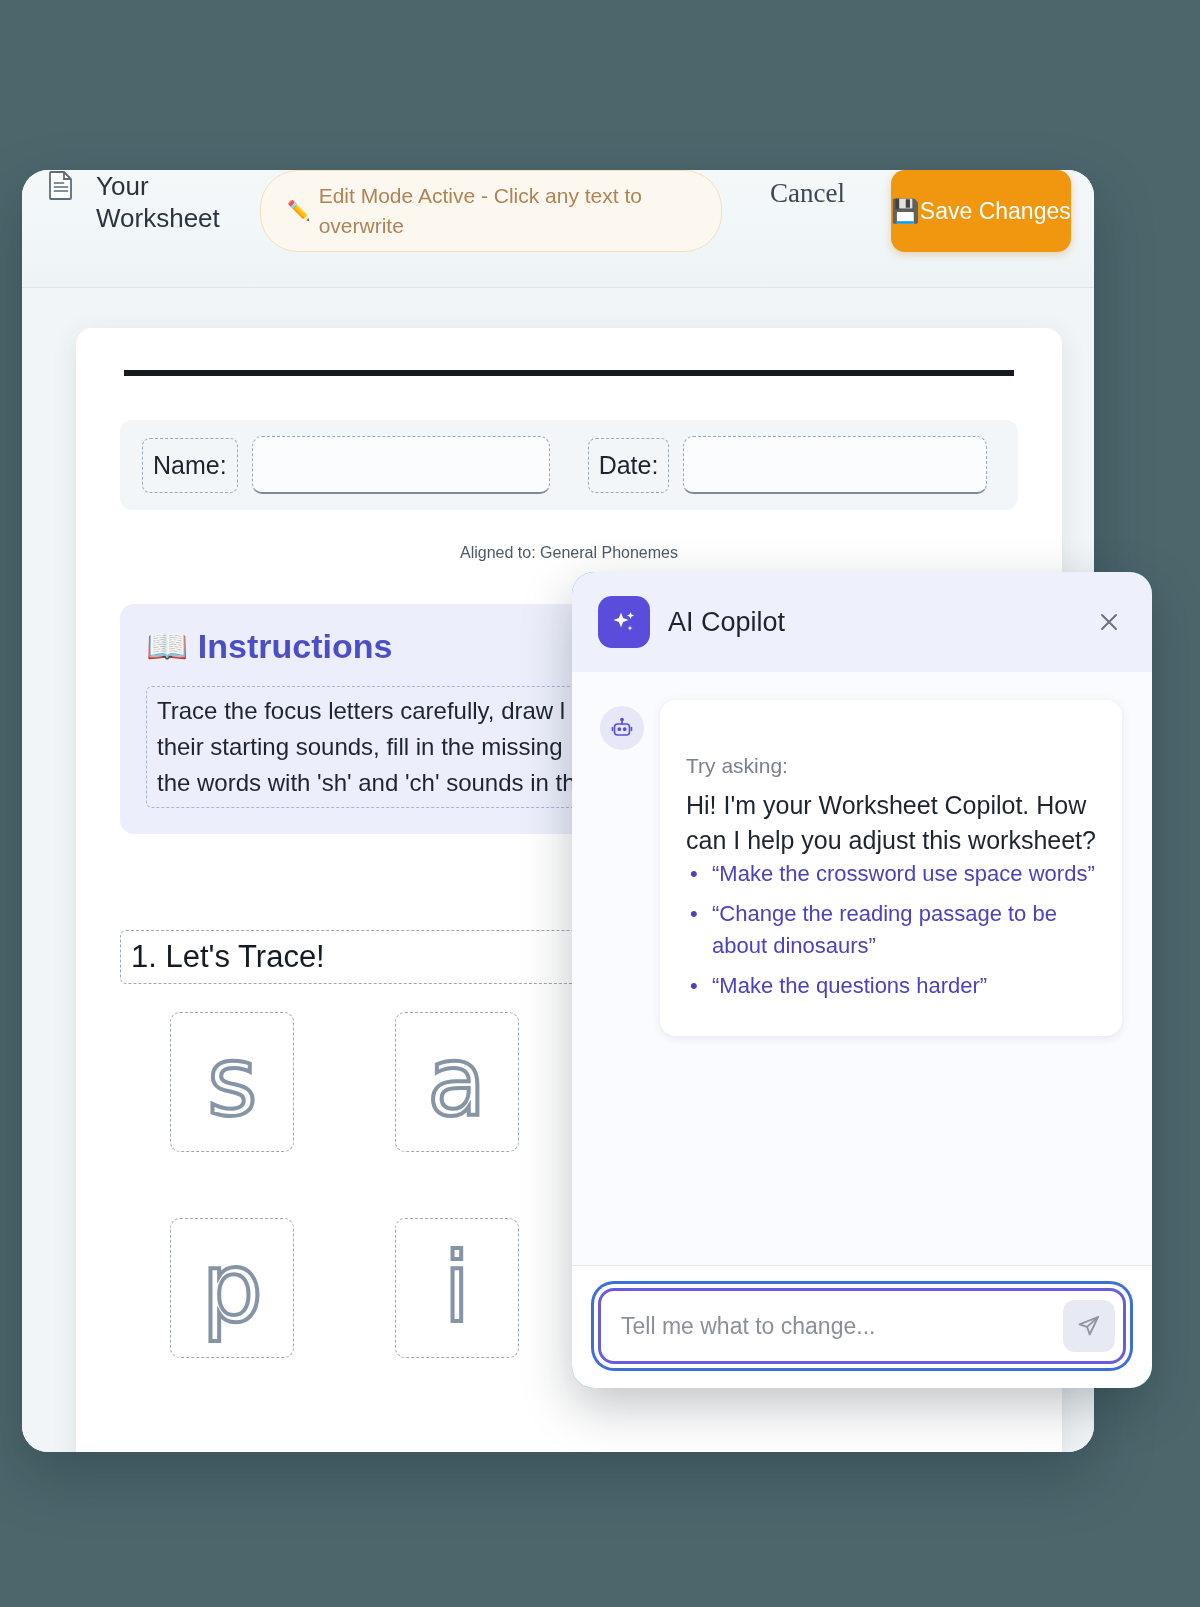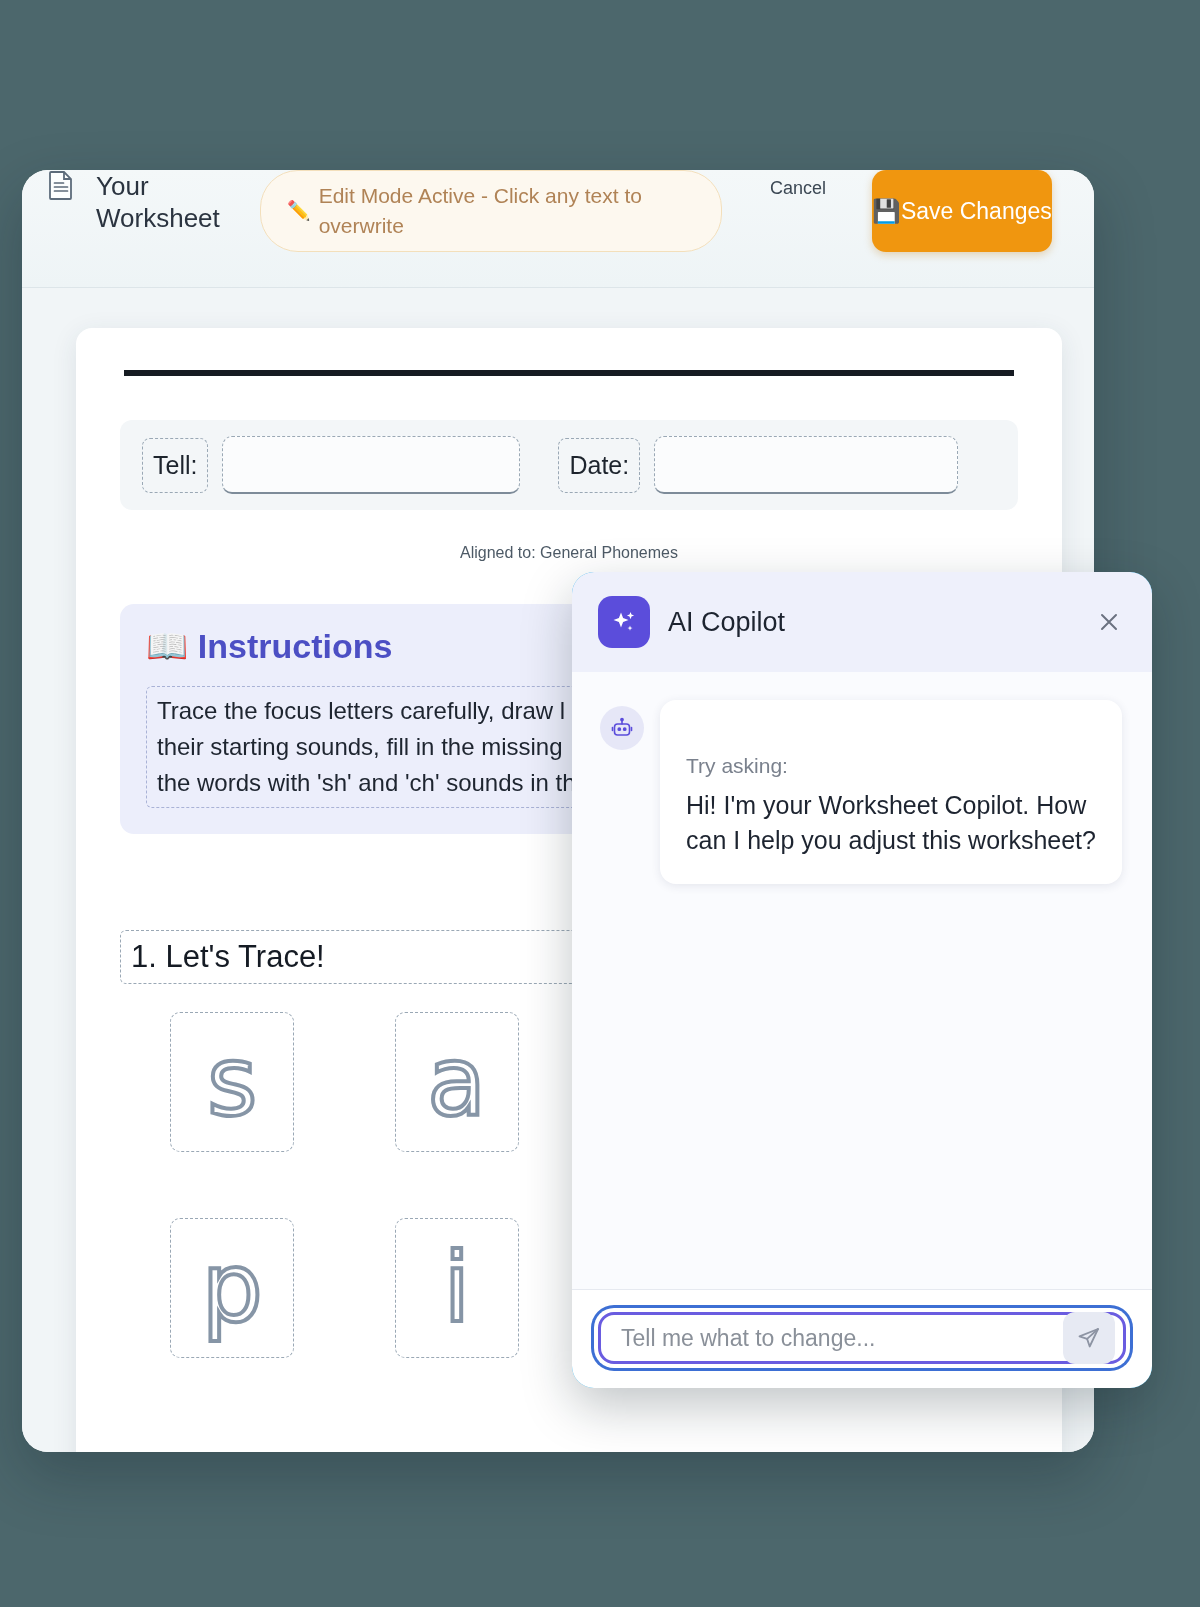--- a/index.html
+++ b/index.html
@@ -65,22 +65,22 @@
     padding: 10px 26px;
     display: flex;
     align-items: center;
     margin-left: 8px;
   }
   #edit-mode-pill .pencil { margin-right: 8px; font-size: 19px; }
 
   #cancel-button {
     background: none;
     border: none;
-    font-family: Liberation Sans, sans-serif;
-    font-size: 18px;
+    font-family: Liberation Serif, serif;
+    font-size: 27px;
     color: #3c4854;
     cursor: pointer;
     padding: 8px 14px;
     margin-left: 18px;
     white-space: nowrap;
   }
 
   #save-button {
     background: #f0960f;
     border: none;
@@ -332,21 +332,21 @@
     flex: 0 0 auto;
     background: #ffffff;
     border-top: 1px solid #e6e9f0;
     padding: 22px 26px 24px 26px;
   }
   #input-wrap {
     position: relative;
     border: 3px solid #6a5ce0;
     border-radius: 16px;
     background: #ffffff;
-    height: 52px;
+    height: 76px;
     box-shadow: 0 0 0 4px #ffffff, 0 0 0 7px #3d6fd4;
     display: flex;
     align-items: center;
     padding: 0 76px 0 20px;
   }
   #chat-input {
     border: none;
     outline: none;
     font-family: inherit;
     font-size: 23px;
@@ -397,21 +397,21 @@
         <span>Save Changes</span>
     </button>
   </div>
 
   <div id="worksheet-scroll">
     <div id="worksheet-page">
 
       <hr class="page-rule">
 
       <div id="namedate-row">
-        <span class="field-label">Tell:</span>
+        <span class="field-label">Name:</span>
         <div class="field-blank" id="name-blank"></div>
         <span class="field-label" id="date-label">Date:</span>
         <div class="field-blank" id="date-blank"></div>
       </div>
 
       <div id="aligned-note">Aligned to: General Phonemes</div>
 
       <div id="instructions-block">
         <div id="instructions-title">
           <span class="book">📖</span>
@@ -478,20 +478,25 @@
           <circle cx="12" cy="3.6" r="1.1" fill="#5b4ddb"></circle>
           <circle cx="9.3" cy="13.2" r="1.1" fill="#5b4ddb"></circle>
           <circle cx="14.7" cy="13.2" r="1.1" fill="#5b4ddb"></circle>
           <path d="M2.5 11.5v3M21.5 11.5v3"></path>
         </svg>
       </span>
 
       <div id="message-bubble">
         <div id="try-asking-label">Try asking:</div>
         <div id="greeting">Hi! I'm your Worksheet Copilot. How can I help you adjust this worksheet?</div>
+        <ul id="suggestions">
+          <li>“Make the crossword use space words”</li>
+          <li>“Change the reading passage to be about dinosaurs”</li>
+          <li>“Make the questions harder”</li>
+        </ul>
       </div>
     </div>
   </div>
 
   <div id="copilot-footer">
     <div id="input-wrap">
       <input id="chat-input" type="text" placeholder="Tell me what to change..." style="">
       <button id="send-button">
         <svg width="26" height="26" viewBox="0 0 26 26" fill="none" stroke="#8d94a3" stroke-width="1.8" stroke-linejoin="round" stroke-linecap="round">
           <path d="M22 4L3.5 11.3l7.6 2.6 2.6 7.6z"></path>

